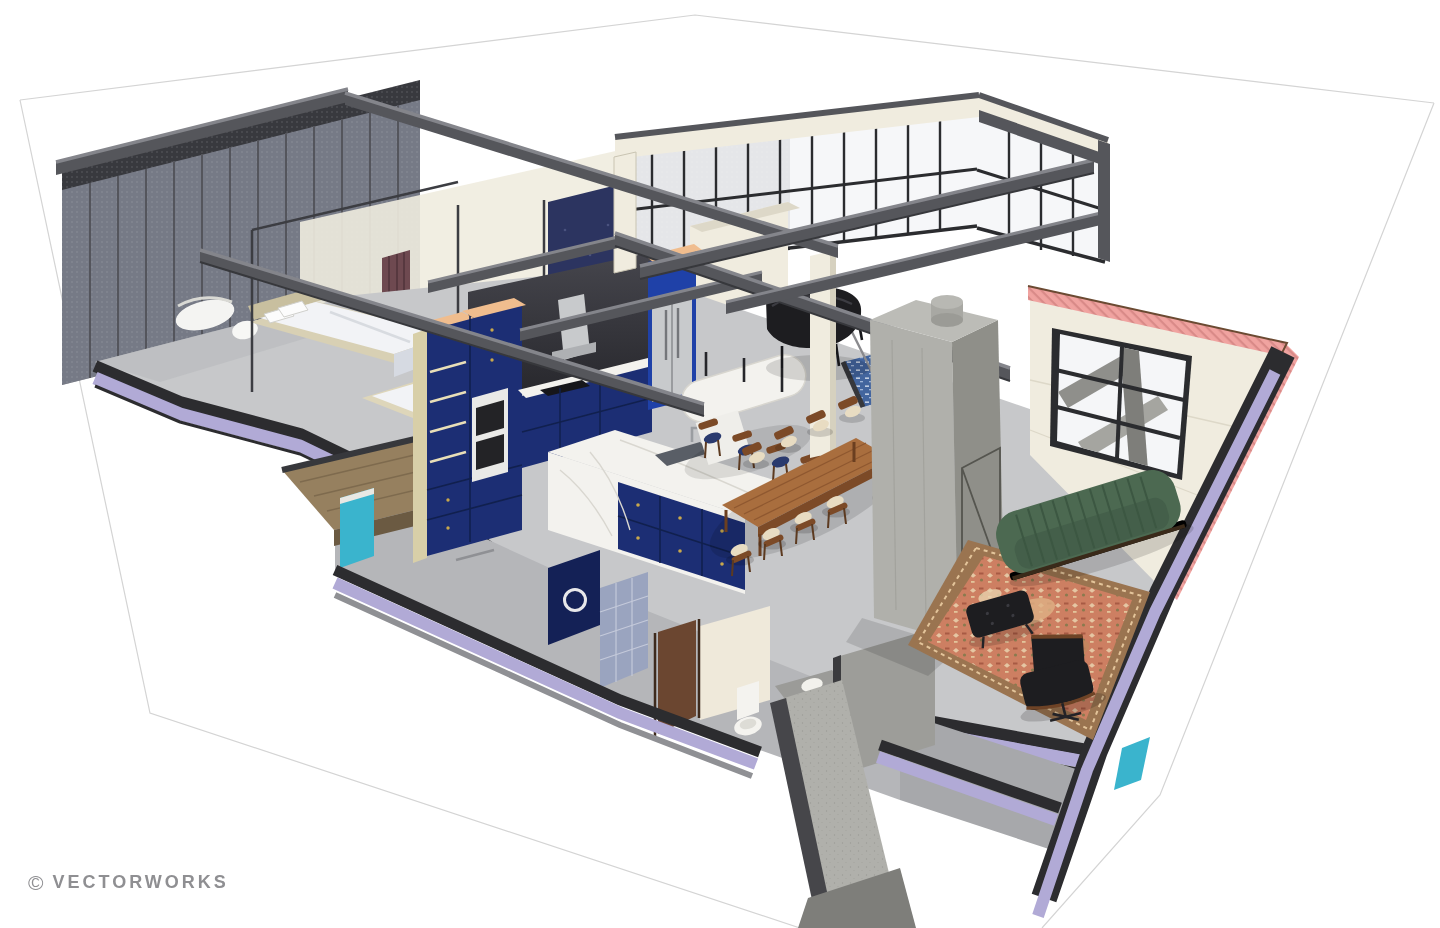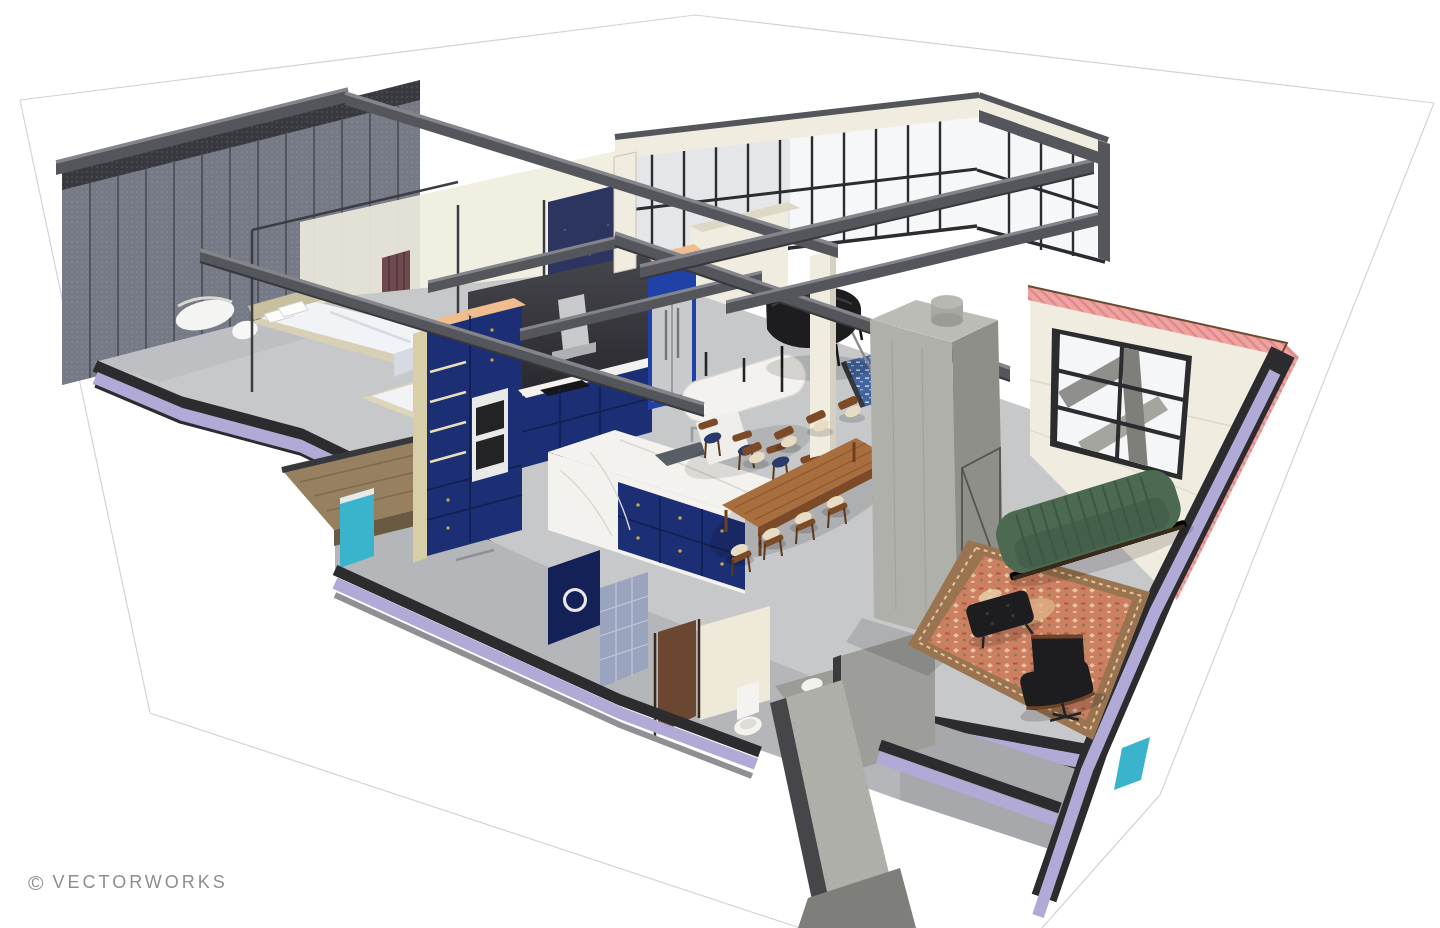--- a/index.html
+++ b/index.html
@@ -2,21 +2,21 @@
 <html><head>
 <meta charset="utf-8">
 <style>
   html,body{margin:0;padding:0;background:#ffffff;}
   .stage{position:relative;width:1440px;height:928px;overflow:hidden;background:#ffffff;
          font-family:"Liberation Sans", sans-serif;}
   .stage svg{position:absolute;left:0;top:0;}
   .watermark{position:absolute;left:28px;top:872px;display:flex;align-items:center;gap:9px;
              color:#8f8f92;user-select:none;}
   .watermark .sym{font-size:21px;line-height:1;font-weight:400;}
-  .watermark .txt{font-size:18px;letter-spacing:3px;font-weight:400;text-align:right;}
+  .watermark .txt{font-size:18px;letter-spacing:3px;font-weight:700;text-align:right;}
 </style>
 </head>
 <body>
 
 <div class="stage">
 <svg width="1440" height="928" viewBox="0 0 1440 928">
   <defs>
     <pattern id="patMesh" width="5" height="5" patternUnits="userSpaceOnUse">
       <rect width="5" height="5" fill="#2e2f34"></rect>
       <circle cx="2" cy="2" r="0.7" fill="#5a5b62"></circle>

